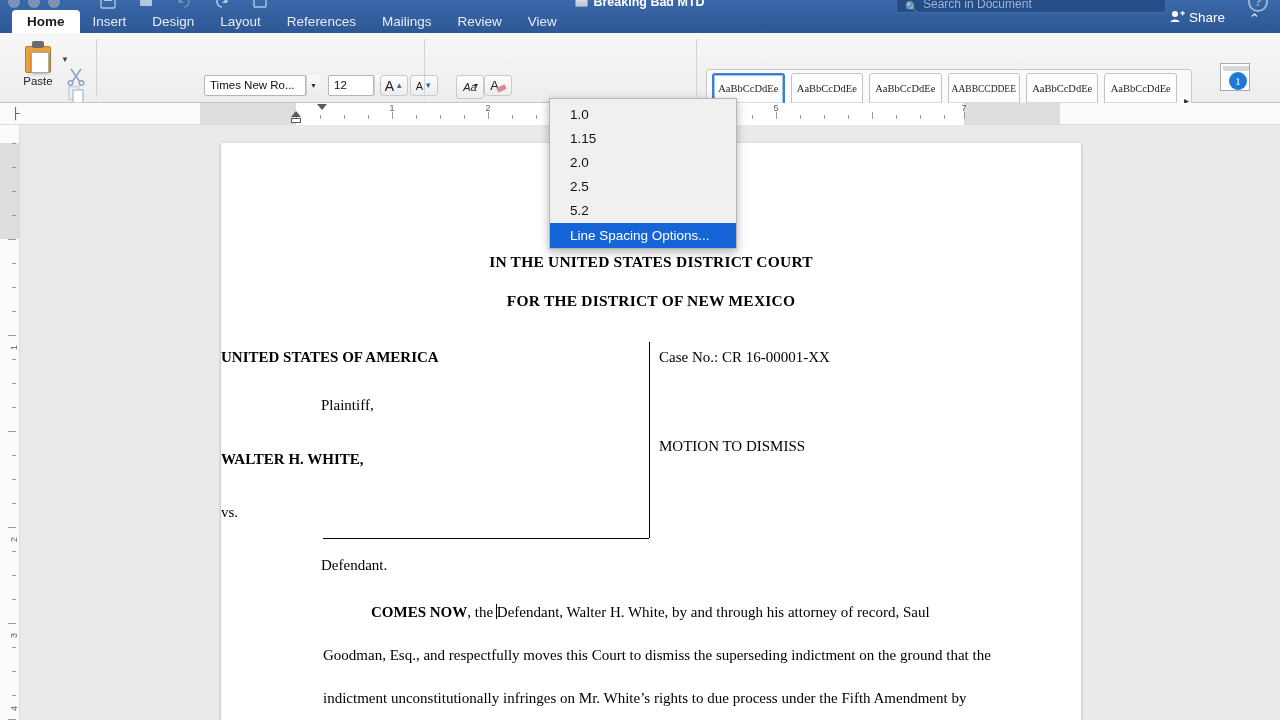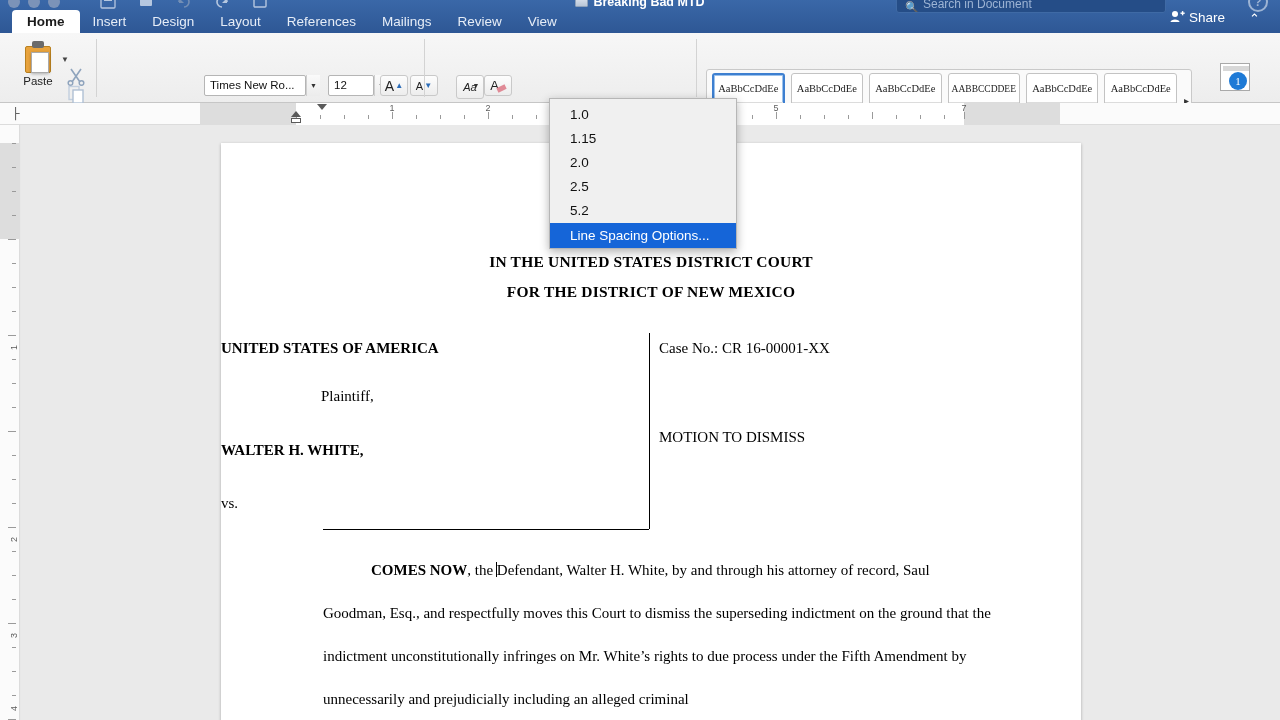--- a/index.html
+++ b/index.html
@@ -173,21 +173,21 @@
   }
   .page {
     position:absolute; left:200px; top:18px; width:860px; height:700px;
     background:#fff; box-shadow: 0 1px 3px rgba(0,0,0,.28);
   }
   .doc {
     font-family:"Liberation Serif", serif; color:#000;
   }
   .hdr { text-align:center; font-weight:bold; font-size:15.5px; letter-spacing:.2px; }
   .hdr .l1 { margin-top:110px; }
-  .hdr .l2 { margin-top:12px; }
+  .hdr .l2 { margin-top:21px; }
 
   .caption { position:relative; margin-top:40px; }
   .cap-left { position:relative; width:428px; }
   .cap-vline { position:absolute; left:428px; top:-8px; width:1px; height:196px; background:#000; }
   .cap-hline { position:absolute; left:102px; top:188px; width:326px; height:1px; background:#000; }
   .cap-right { position:absolute; left:438px; top:0; width:380px; }
   .cap-line { font-size:15px; line-height:1; }
   .cap-line.b { font-weight:bold; }
   .cap-ind { padding-left:100px; }
 
@@ -618,20 +618,21 @@
         </div>
 
         <div class="caption">
           <div class="cap-vline"></div>
           <div class="cap-hline"></div>
           <div class="cap-left">
             <div class="cap-line b" style="margin-bottom:33px;">UNITED STATES OF AMERICA</div>
             <div class="cap-line cap-ind" style="margin-bottom:39px;">Plaintiff,</div>
             <div class="cap-line b" style="margin-bottom:38px;">WALTER H. WHITE,</div>
             <div class="cap-line" style="margin-bottom:38px;">vs.</div>
+            <div class="cap-line cap-ind">Defendant.</div>
           </div>
           <div class="cap-right">
             <div class="cap-line" style="margin-bottom:74px;">Case No.: CR 16-00001-XX</div>
             <div class="cap-line">MOTION TO DISMISS</div>
           </div>
         </div>
 
         <div class="body-p">
           <span style="display:inline-block;width:48px;"></span><b>COMES NOW</b><span>, the </span><span class="caret-i"></span><span>Defendant, Walter H. White, by and through his attorney of record, Saul Goodman, Esq., and respectfully moves this Court to dismiss the superseding indictment on the ground that the indictment unconstitutionally infringes on Mr. White’s rights to due process under the Fifth Amendment by unnecessarily and prejudicially including an alleged criminal</span>
         </div>

